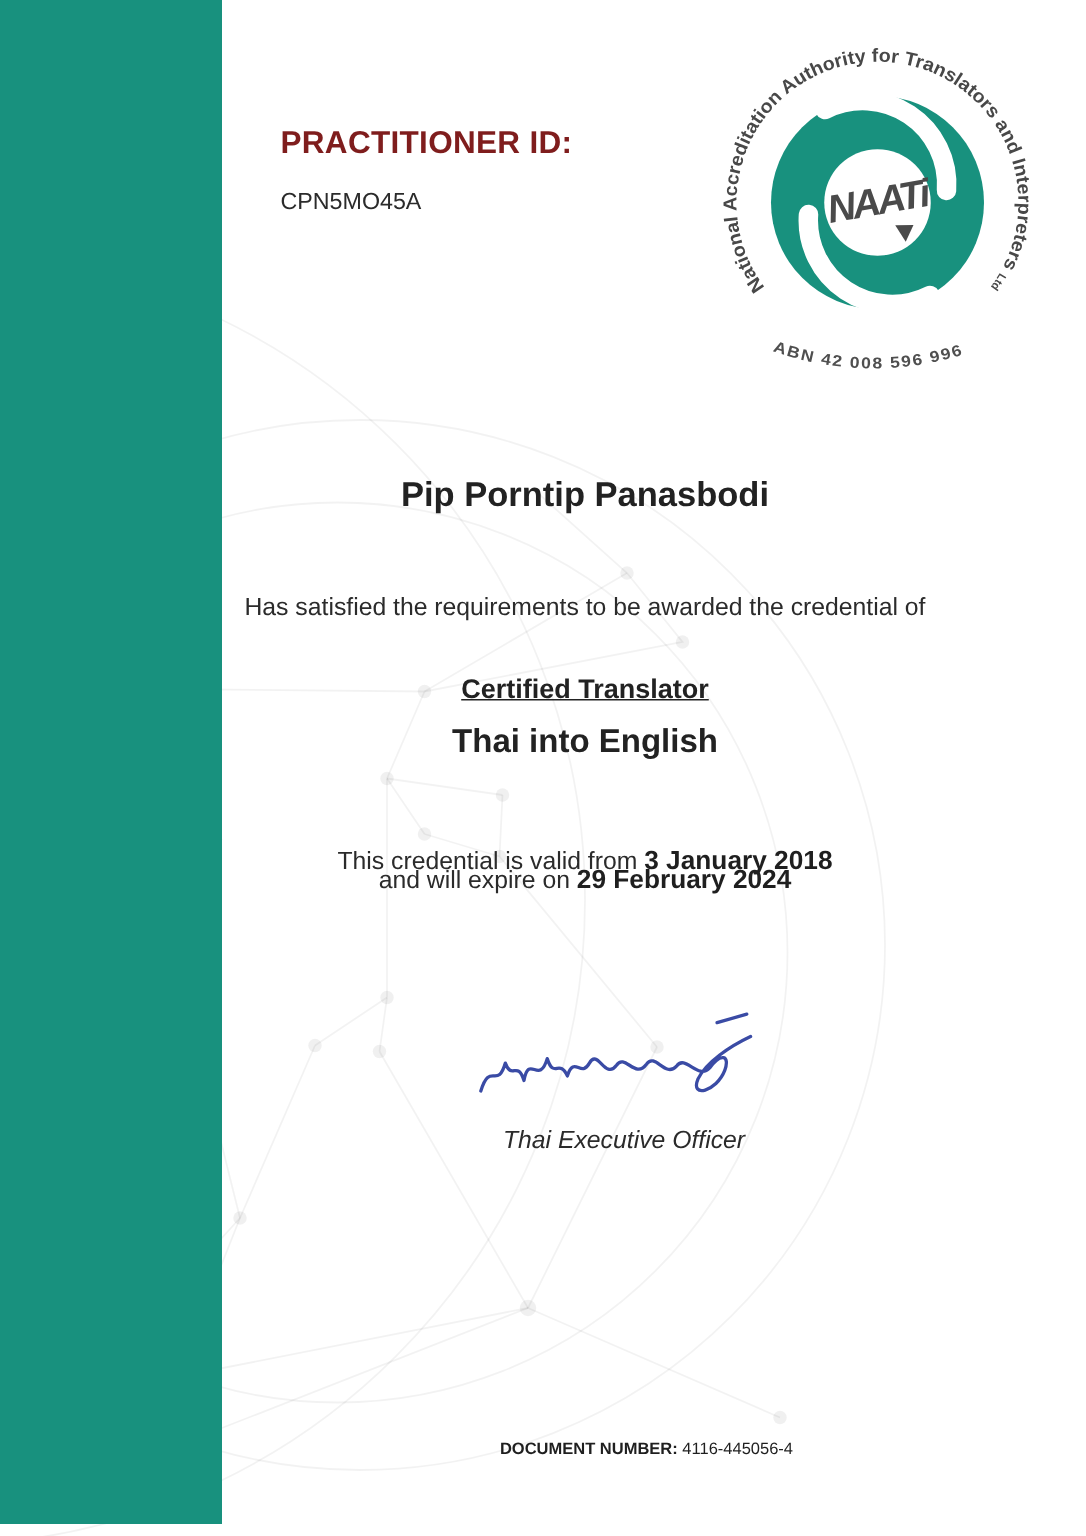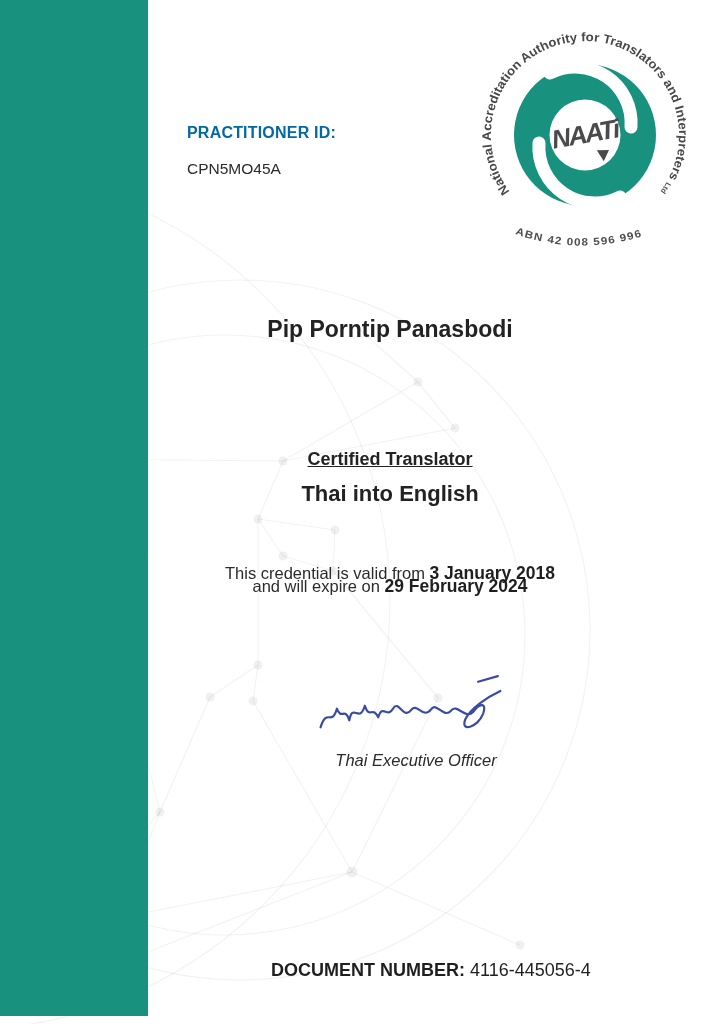--- a/index.html
+++ b/index.html
@@ -4,39 +4,39 @@
 <style>
   html,body { margin:0; padding:0; background:#ffffff; }
   .page {
     position:relative; width:724px; height:1024px; overflow:hidden;
     font-family:"Liberation Sans", sans-serif; color:#2b2b2b; background:#ffffff;
   }
   .teal-bar { position:absolute; left:0; top:0; width:148px; height:1016px; background:#18917E; }
   .pattern-svg { position:absolute; left:0; top:0; width:724px; height:1024px; }
 
   .practitioner { position:absolute; left:187px; top:84px; text-align:left; }
-  .practitioner .label { font-weight:bold; font-size:16px; letter-spacing:.2px; color:#0369a1;margin-top:40px; }
+  .practitioner .label { font-weight:bold; font-size:21px; letter-spacing:.2px; color:#7f1d1d; }
   .practitioner .pid { margin-top:18px; font-size:15.5px; color:#2b2b2b; }
 
   .logo-wrap { position:absolute; left:467px; top:17px; width:236px; height:236px; }
 
   .content { position:absolute; left:148px; top:0; width:484px; height:1024px; text-align:center; }
   .content > div { position:absolute; left:0; right:0; }
   .recipient-name { top:316px; font-size:23px; font-weight:bold; color:#222; }
   .statement   { top:396px; font-size:16.5px; }
   .credential  { top:449px; font-size:18px; font-weight:bold; color:#222;text-decoration:underline; }
   .language    { top:481px; font-size:22px; font-weight:bold; color:#222; }
   .valid-line  { top:563px; font-size:16.5px; }
   .expire-line { top:576px; font-size:16.5px; }
   .valid-line b, .expire-line b { font-size:17.5px; color:#1f1f1f; }
 
   .signature-wrap { position:absolute; left:315px; top:674px; width:200px; height:72px; transform:rotate(-2deg); }
   .ceo-title { position:absolute; left:108px; top:751px; width:616px; text-align:center;
                font-style:italic; font-size:16.5px; color:#2b2b2b; }
-  .doc-number { position:absolute; left:138px; top:960px; width:586px; text-align:center; font-size:18px; color:#1f1f1f; }
+  .doc-number { position:absolute; left:138px; top:960px; width:586px; text-align:center; font-size:11px; color:#1f1f1f; }
   .doc-number .lbl { font-weight:bold; }
 </style>
 </head>
 <body>
 
 <div class="page">
 
   <svg class="pattern-svg" viewBox="0 0 724 1024" xmlns="http://www.w3.org/2000/svg">
     <g stroke="#000000" stroke-opacity="0.05" fill="none" stroke-width="1.2">
       <circle cx="240" cy="630" r="350"></circle>
@@ -118,20 +118,21 @@
         <textPath href="#lp" startOffset="404">Ltd</textPath>
       </text>
       <text font-family="Liberation Sans, sans-serif" font-size="10.5" font-weight="600" letter-spacing="1" fill="#4f4f4f">
         <textPath href="#ap" textLength="130" lengthAdjust="spacingAndGlyphs">ABN 42 008 596 996</textPath>
       </text>
     </svg>
   </div>
 
   <div class="content">
     <div class="recipient-name">Pip Porntip Panasbodi</div>
+    <div class="statement">Has satisfied the requirements to be awarded the credential of</div>
     <div class="credential">Certified Translator</div>
     <div class="language">Thai into English</div>
     <div class="valid-line"><span>This credential is valid from </span><b>3 January 2018</b></div>
     <div class="expire-line"><span>and will expire on </span><b>29 February 2024</b></div>
   </div>
 
   <div class="signature-wrap">
     <svg viewBox="0 0 200 72" width="200" height="72" xmlns="http://www.w3.org/2000/svg">
       <g stroke="#3A4BA5" stroke-width="2.2" fill="none" stroke-linecap="round" stroke-linejoin="round">
         <path d="M5,50 C12,30 16,50 22,32 C26,44 30,30 34,44 C38,26 44,48 50,30

